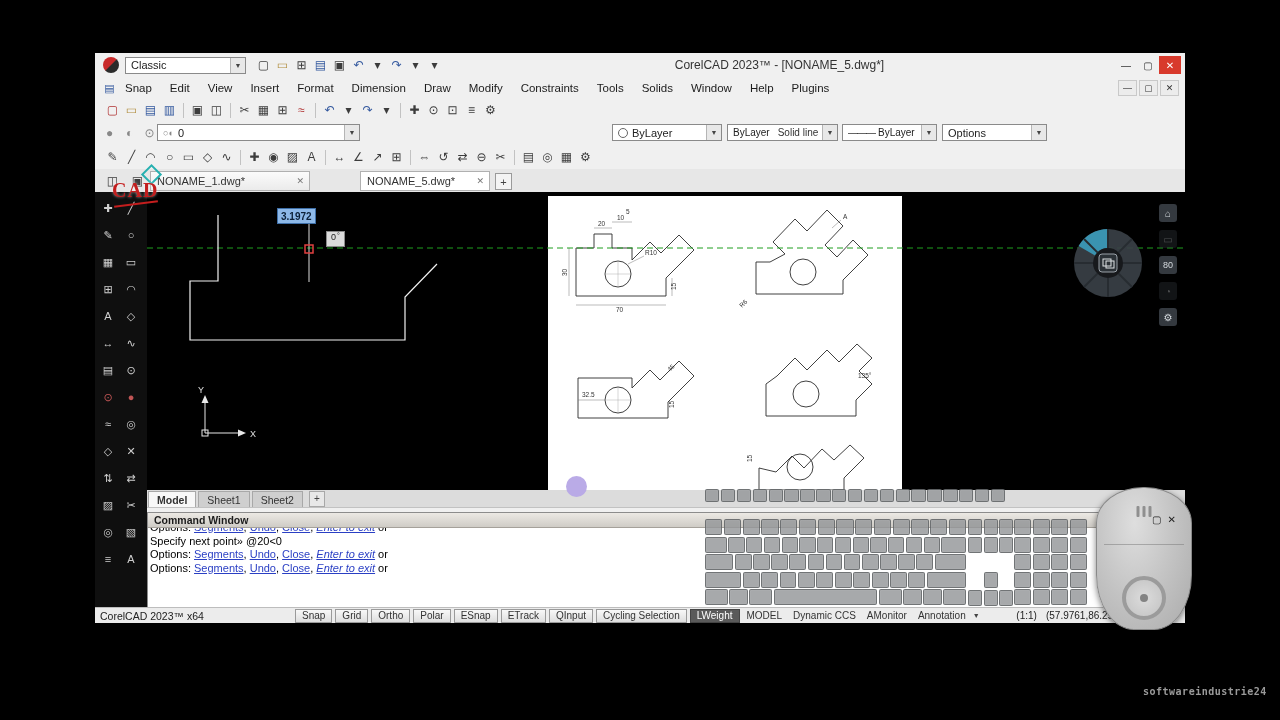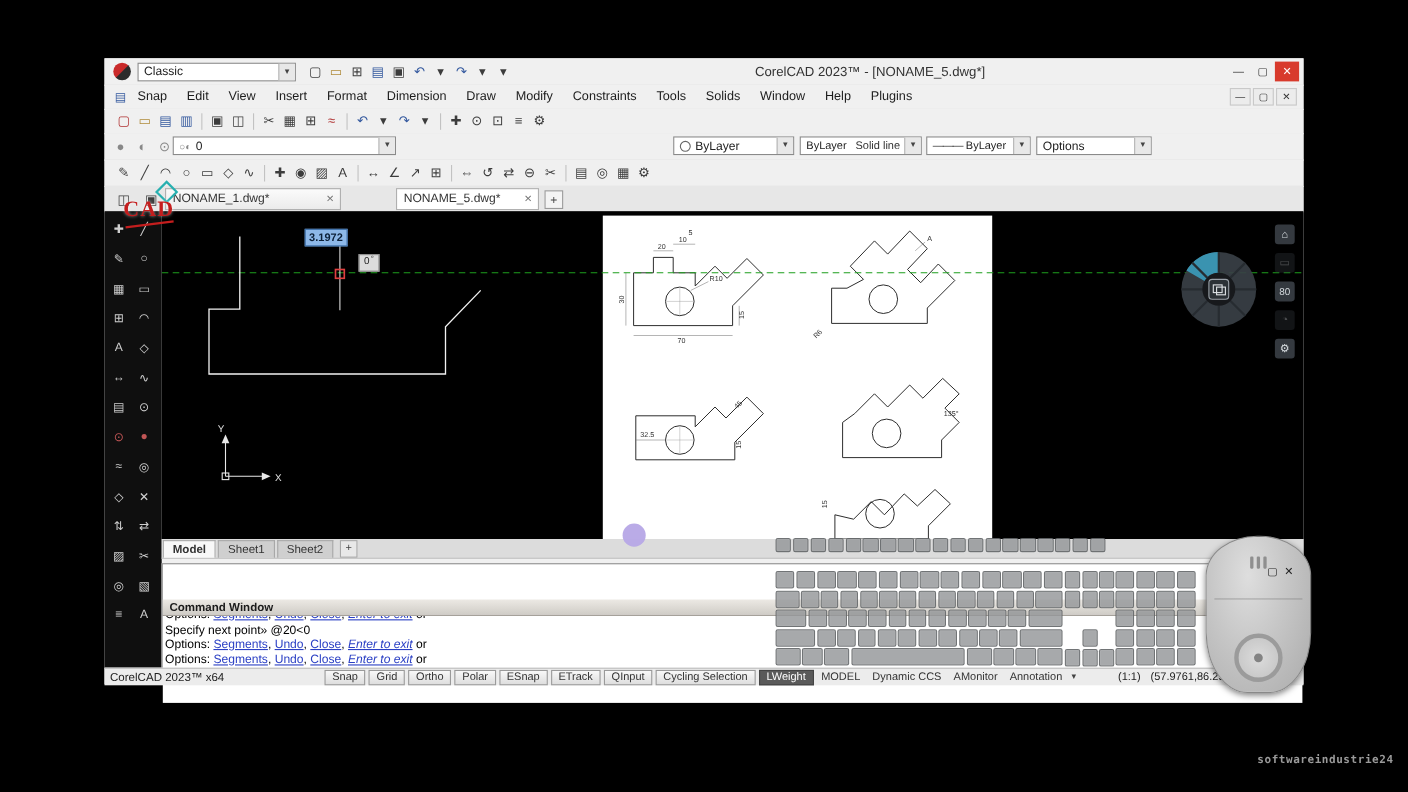--- a/index.html
+++ b/index.html
@@ -74,21 +74,21 @@
               border-bottom:1px solid #c2c2c2;display:flex;align-items:flex-end;}
   .sheettab{height:16px;padding:0 8px;font-size:10.5px;color:#333;background:#cfcfcf;
             border:1px solid #a8a8a8;border-bottom:none;display:flex;align-items:center;margin-right:2px;box-sizing:border-box;}
   .sheettab.active{background:#f8f8f8;font-weight:bold;}
   .sheetplus{width:14px;height:14px;margin-left:4px;border:1px solid #a8a8a8;background:#e8e8e8;
              font-size:10px;color:#444;display:flex;align-items:center;justify-content:center;align-self:center;}
 
   
   #cmdwin{position:absolute;left:52px;top:459px;width:1038px;height:95px;border:1px solid #8c8c8c;box-sizing:border-box;background:#fff;}
   #cmdhead{height:14px;background:linear-gradient(#ece9e4,#cfccc6);border-bottom:1px solid #a5a19a;
-           font-size:10.5px;font-weight:bold;color:#1b1b1b;display:flex;align-items:center;padding-left:6px;margin-top:32px;}
+           font-size:10.5px;font-weight:bold;color:#1b1b1b;display:flex;align-items:center;padding-left:6px;}
   #cmdbody{height:79px;overflow:hidden;background:#fff;}
   #cmd-lines{margin-top:-7px;padding-left:2px;font-size:11px;line-height:13.5px;color:#000;}
   .c-link{color:#2a3fc4;text-decoration:underline;}
   .c-em{color:#2a3fc4;text-decoration:underline;font-style:italic;}
 
   
   #statusbar{position:absolute;left:0;top:554px;width:1090px;height:15px;background:#ececec;
              border-top:1px solid #bdbdbd;display:flex;align-items:center;font-size:10px;color:#222;}
   #status-app{margin-left:5px;width:150px;font-size:10.5px;}
   #status-items{display:flex;align-items:center;gap:3px;margin-left:45px;width:845px;}
@@ -133,21 +133,21 @@
   svg text{font-family:"Liberation Sans",sans-serif;}
 </style>
 </head>
 <body>
 
 <div id="stage">
   <div id="app">
 
     <div class="titlebar">
       <span class="applogo"></span>
-      <div class="combo" style="width:144px;">
+      <div class="combo" style="width:121px;">
         <span>Classic</span>
         <span class="caret">▼</span>
       </div>
       <div id="quickicons" style="display:flex;margin-left:8px;">
           <span class="tbi">▢</span>
           <span class="tbi" style="color: rgb(176, 140, 60);">▭</span>
           <span class="tbi">⊞</span>
           <span class="tbi" style="color: rgb(51, 88, 158);">▤</span>
           <span class="tbi">▣</span>
           <span class="tbi" style="color: rgb(51, 88, 158);">↶</span>

